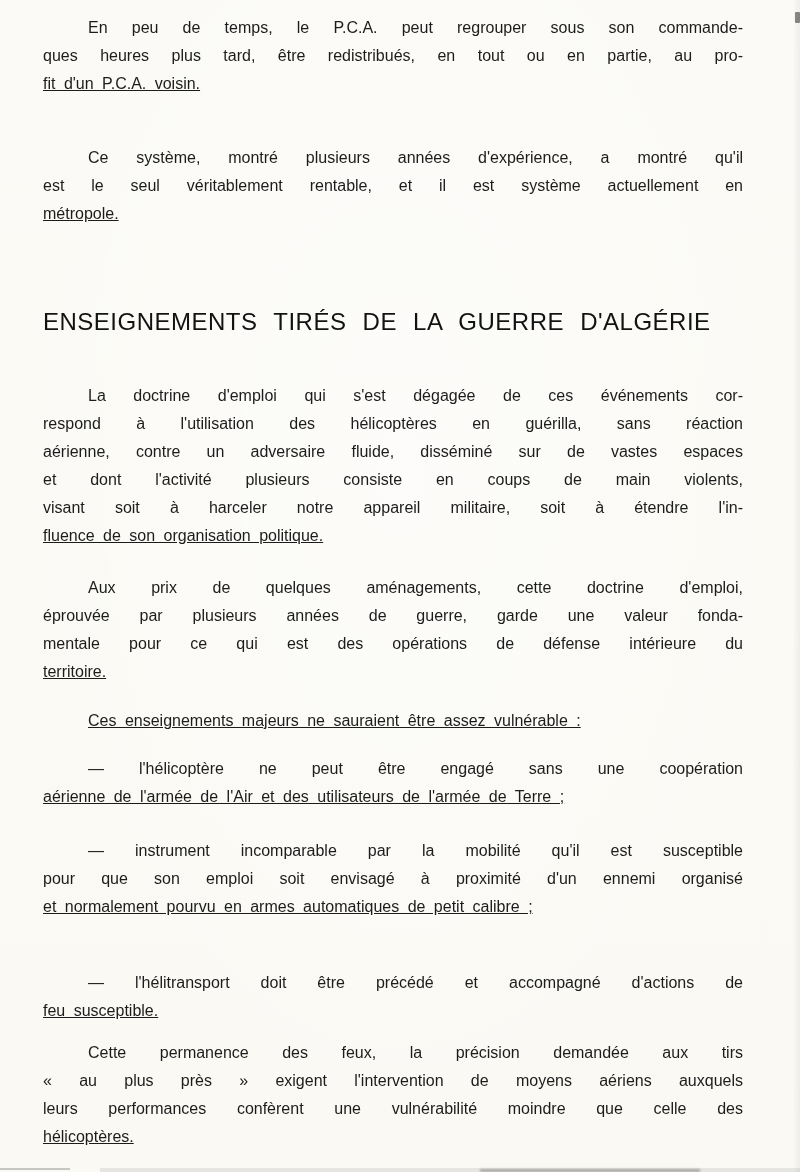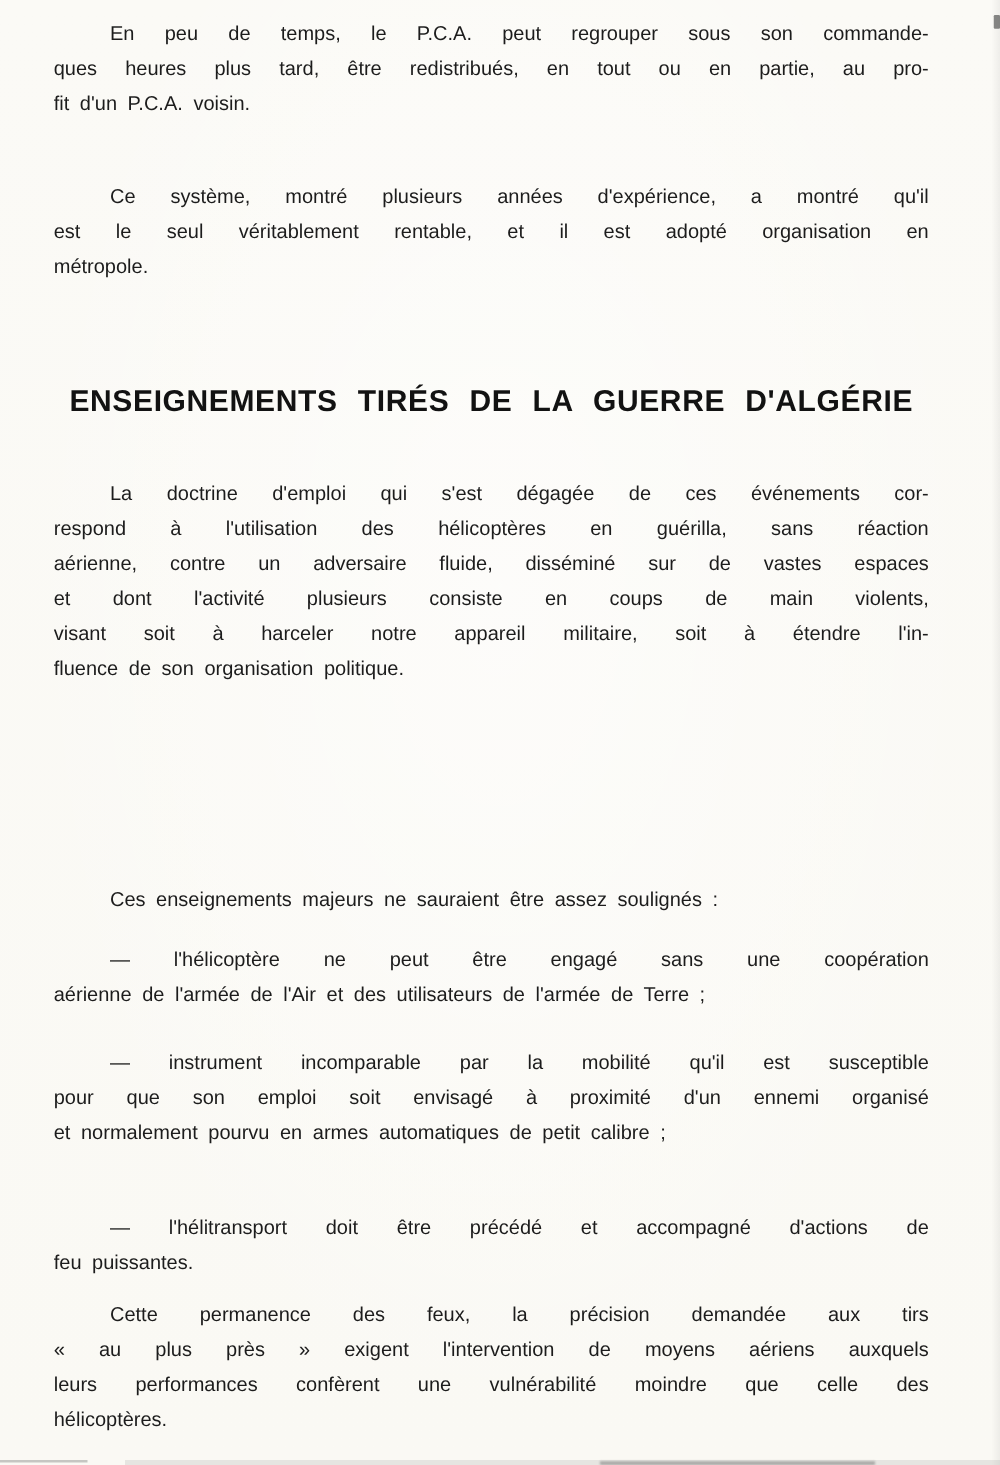--- a/index.html
+++ b/index.html
@@ -37,29 +37,30 @@
     text-align-last: justify;
     white-space: nowrap;
     word-spacing: 2px;
   }
   .ln.first {
     padding-left: 45px;
   }
   .ln.last {
     text-align-last: left;
     word-spacing: 4px;
+    text-decoration: underline;
   }
   .heading {
     position: absolute;
     left: 43px;
     width: 700px;
     top: 308px;
-    text-align: center;
+    text-align: left;
     font-size: 24px;
-    font-weight: bold;
+    font-weight: normal;
     letter-spacing: 0.5px;
     word-spacing: 9px;
     color: #121212;
   }
   
   .edge-right {
     position: absolute;
     top: 0; right: 0; bottom: 0;
     width: 7px;
     background: linear-gradient(to right, rgba(0,0,0,0.0), rgba(0,0,0,0.05));
@@ -101,54 +102,60 @@
 <div class="page">
 
   <div class="block" style="top:14px">
     <div class="ln first">En peu de temps, le P.C.A. peut regrouper sous son commande-</div>
     <div class="ln">ques heures plus tard, être redistribués, en tout ou en partie, au pro-</div>
     <div class="ln last">fit d'un P.C.A. voisin.</div>
   </div>
 
   <div class="block" style="top:144px">
     <div class="ln first">Ce système, montré plusieurs années d'expérience, a montré qu'il</div>
-    <div class="ln">est le seul véritablement rentable, et il est adopté organisation en</div>
+    <div class="ln">est le seul véritablement rentable, et il est système actuellement en</div>
     <div class="ln last">métropole.</div>
   </div>
 
   <div class="heading">ENSEIGNEMENTS TIRÉS DE LA GUERRE D'ALGÉRIE</div>
 
   <div class="block" style="top:382px">
     <div class="ln first">La doctrine d'emploi qui s'est dégagée de ces événements cor-</div>
     <div class="ln">respond à l'utilisation des hélicoptères en guérilla, sans réaction</div>
     <div class="ln">aérienne, contre un adversaire fluide, disséminé sur de vastes espaces</div>
     <div class="ln">et dont l'activité plusieurs consiste en coups de main violents,</div>
     <div class="ln">visant soit à harceler notre appareil militaire, soit à étendre l'in-</div>
     <div class="ln last">fluence de son organisation politique.</div>
   </div>
 
+  <div class="block" style="top:574px">
+    <div class="ln first">Aux prix de quelques aménagements, cette doctrine d'emploi,</div>
+    <div class="ln">éprouvée par plusieurs années de guerre, garde une valeur fonda-</div>
+    <div class="ln">mentale pour ce qui est des opérations de défense intérieure du</div>
+    <div class="ln last">territoire.</div>
+  </div>
 
   <div class="block" style="top:707px">
-    <div class="ln first last">Ces enseignements majeurs ne sauraient être assez soulignés :</div>
+    <div class="ln first last">Ces enseignements majeurs ne sauraient être assez vulnérable :</div>
   </div>
 
   <div class="block" style="top:755px">
     <div class="ln first">— l'hélicoptère ne peut être engagé sans une coopération</div>
     <div class="ln last">aérienne de l'armée de l'Air et des utilisateurs de l'armée de Terre ;</div>
   </div>
 
   <div class="block" style="top:837px">
     <div class="ln first">— instrument incomparable par la mobilité qu'il est susceptible</div>
     <div class="ln">pour que son emploi soit envisagé à proximité d'un ennemi organisé</div>
     <div class="ln last">et normalement pourvu en armes automatiques de petit calibre ;</div>
   </div>
 
   <div class="block" style="top:969px">
     <div class="ln first">— l'hélitransport doit être précédé et accompagné d'actions de</div>
-    <div class="ln last">feu puissantes.</div>
+    <div class="ln last">feu susceptible.</div>
   </div>
 
   <div class="block" style="top:1039px">
     <div class="ln first">Cette permanence des feux, la précision demandée aux tirs</div>
     <div class="ln">« au plus près » exigent l'intervention de moyens aériens auxquels</div>
     <div class="ln">leurs performances confèrent une vulnérabilité moindre que celle des</div>
     <div class="ln last">hélicoptères.</div>
   </div>
 
   <div class="edge-right"></div>

